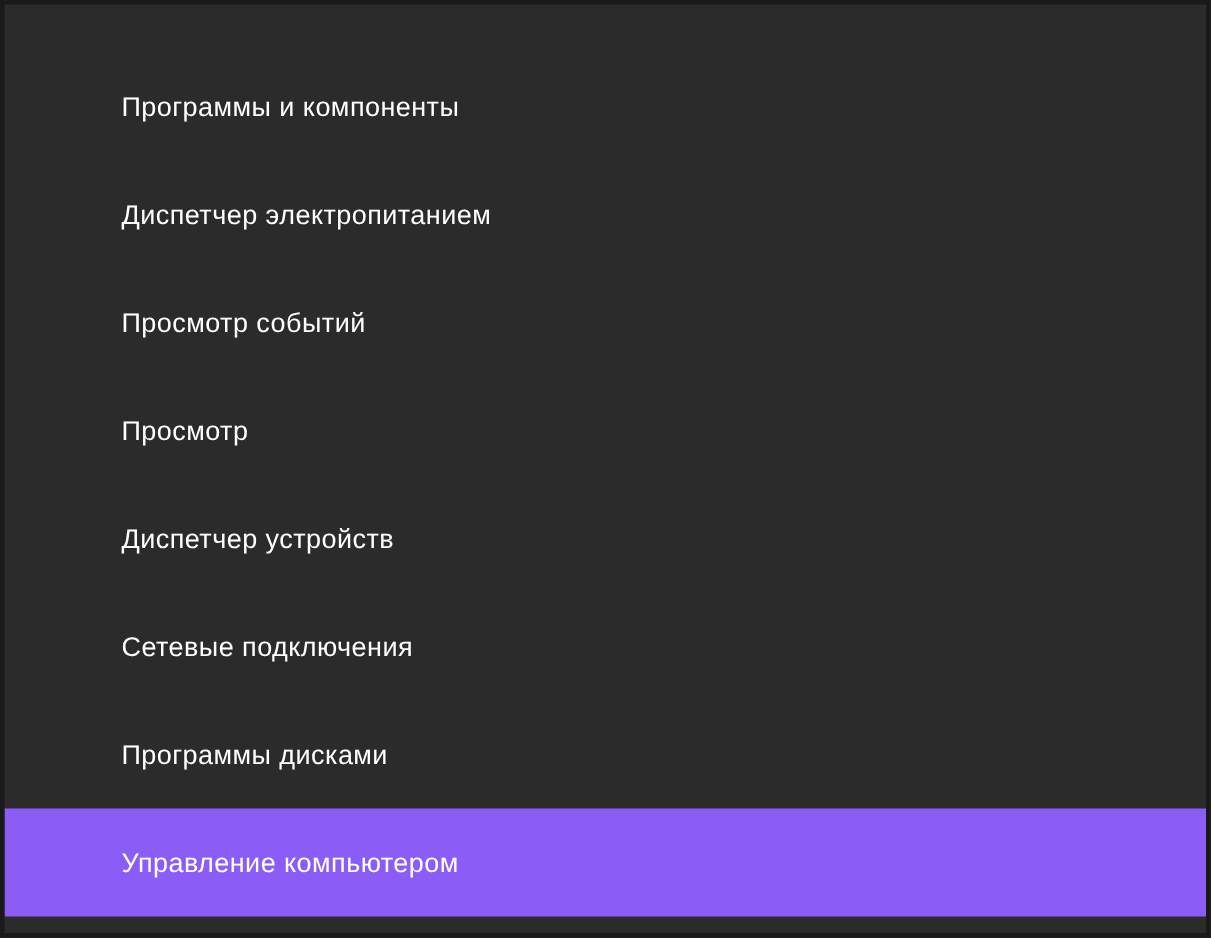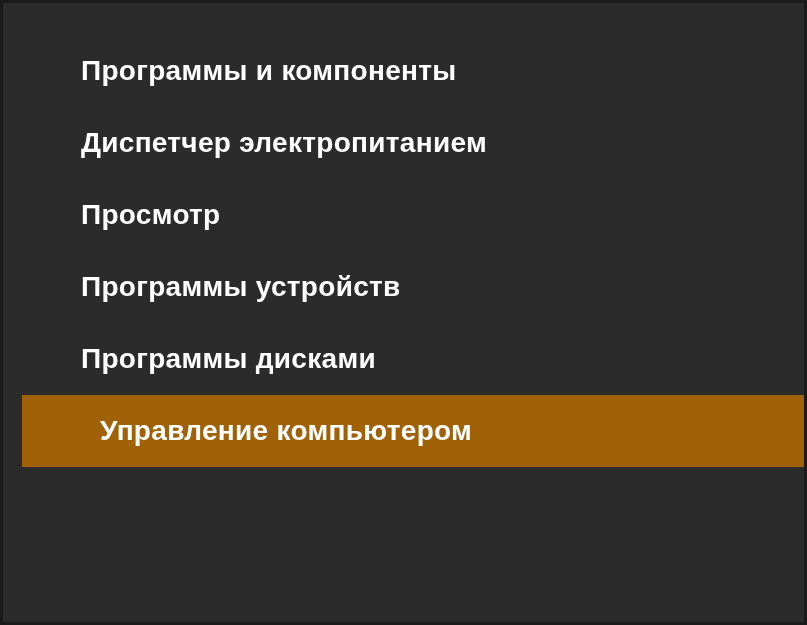--- a/index.html
+++ b/index.html
@@ -19,45 +19,50 @@
       width: 100%;
       height: 100%;
       padding-top: 32px;
     }
     .menu-item {
       display: flex;
       align-items: center;
       height: 72px;
       padding-left: 78px;
       color: #ffffff;
-      font-size: 28px;
-      font-weight: 700;
+      font-size: 18px;
+      font-weight: 400;
       cursor: pointer;
       letter-spacing: 0.3px;
     }
     .menu-item.hovered {
-      background: #a16207;
-      margin-left: 19px;
+      background: #8b5cf6;
     }
   </style>
 </head>
 <body>
 
 <div class="context-menu">
   <div class="menu-item">
     <span>Программы и компоненты</span>
   </div>
   <div class="menu-item">
     <span>Диспетчер электропитанием</span>
   </div>
   <div class="menu-item">
+    <span>Просмотр событий</span>
+  </div>
+  <div class="menu-item">
     <span>Просмотр</span>
   </div>
   <div class="menu-item">
-    <span>Программы устройств</span>
+    <span>Диспетчер устройств</span>
+  </div>
+  <div class="menu-item">
+    <span>Сетевые подключения</span>
   </div>
   <div class="menu-item">
     <span>Программы дисками</span>
   </div>
   <div class="menu-item hovered">
     <span>Управление компьютером</span>
   </div>
 </div>
 
 </body></html>

